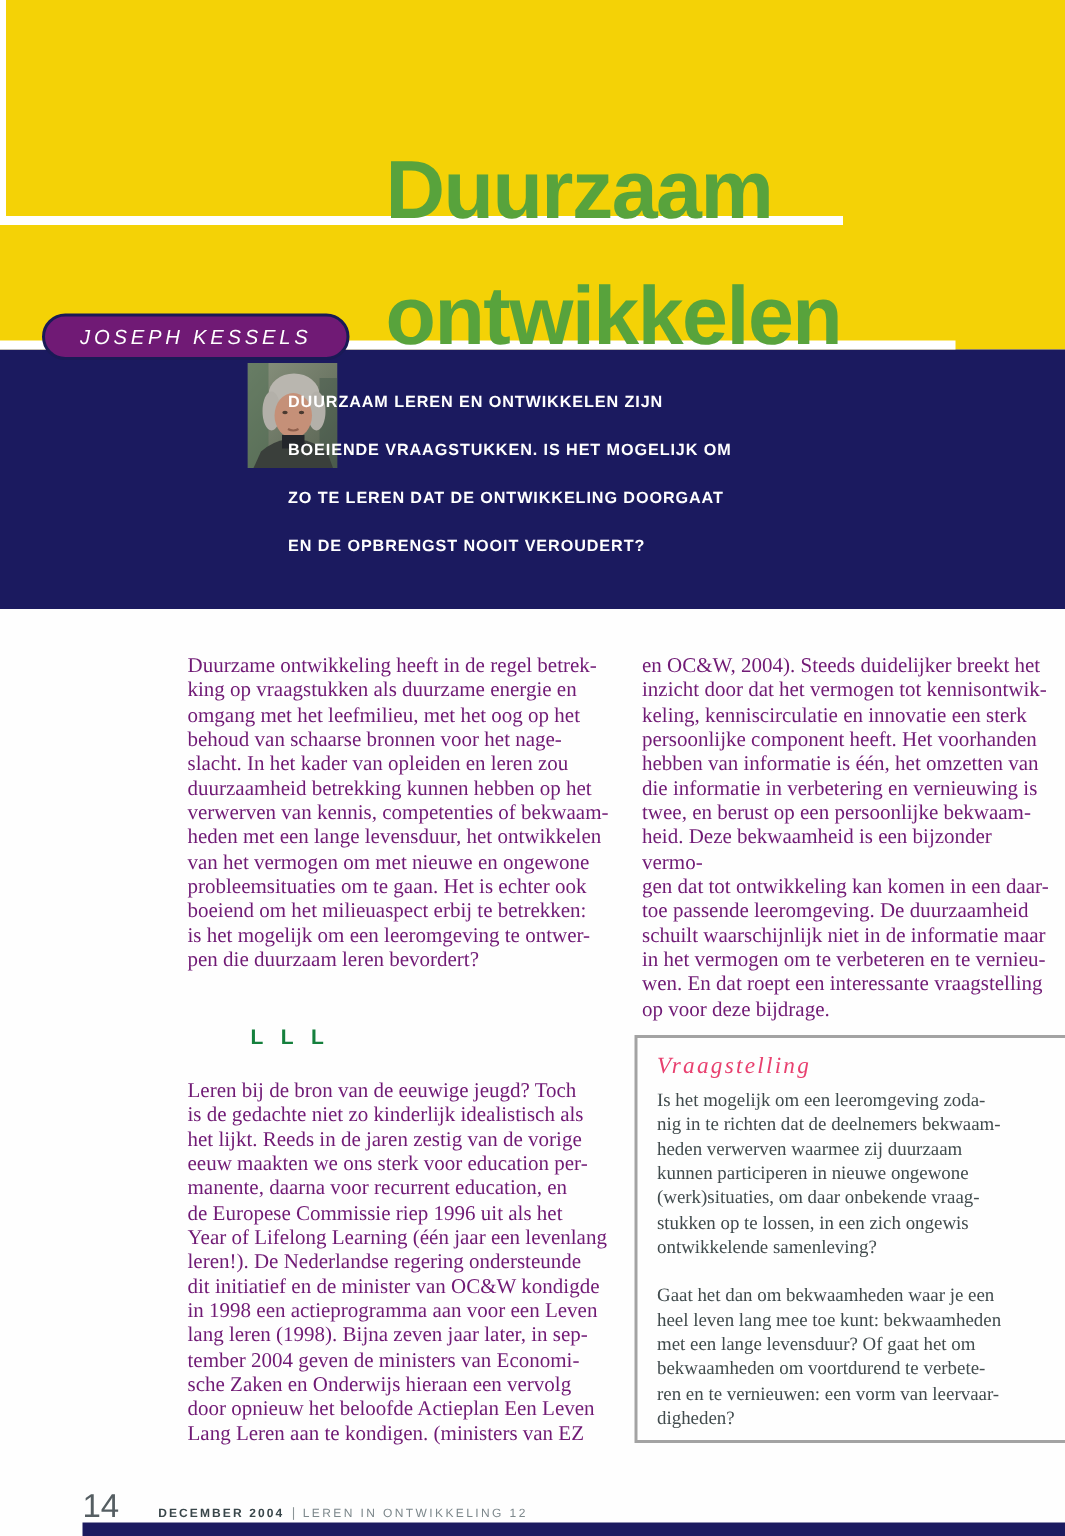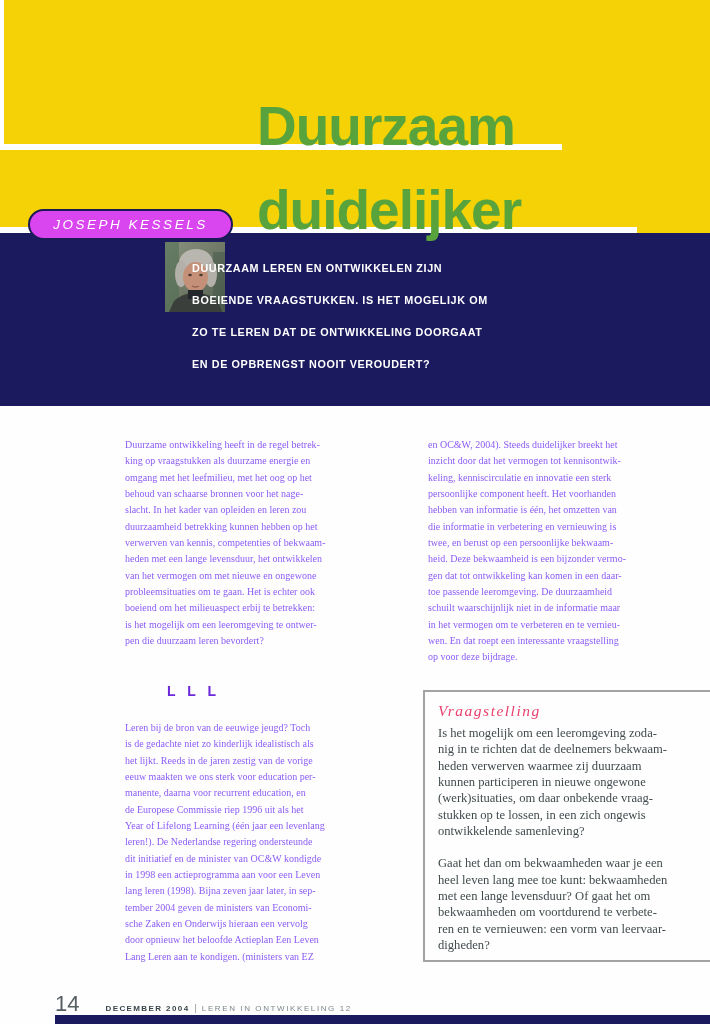--- a/index.html
+++ b/index.html
@@ -50,21 +50,21 @@
     background: #ffffff;
     height: 6px;
     z-index: 2;
   }
   .underline-1 { left: 0; top: 144px; width: 562px; }
   .underline-2 { left: 0; top: 227px; width: 637px; }
 
   .author-pill {
     position: absolute; left: 28px; top: 209px;
     width: 205px; height: 31px;
-    background: #d946ef;
+    background: #701a75;
     border: 2.5px solid #191a56;
     border-radius: 17px;
     display: flex; align-items: center; justify-content: center;
     z-index: 4;
   }
   .author-pill span {
     font-family: "Liberation Sans", "DejaVu Sans", sans-serif;
     font-style: italic;
     font-size: 13.5px;
     letter-spacing: 2.5px;
@@ -88,36 +88,36 @@
     letter-spacing: 0.6px;
     line-height: 32px;
     color: #ffffff;
     white-space: pre-line;
     z-index: 4;
   }
 
   
   .body-para {
     position: absolute;
-    font-size: 10px;
+    font-size: 14px;
     line-height: 16.35px;
-    color: #8b5cf6;
+    color: #701a75;
     white-space: pre-line;
   }
   .para1 { left: 125px; top: 437px; width: 292px; }
   .para2 { left: 125px; top: 720px; width: 292px; }
   .para3 { left: 428px; top: 437px; width: 272px; }
 
   .lll-heading {
     position: absolute; left: 125px; top: 683px;
     font-family: "Liberation Sans", "DejaVu Sans", sans-serif;
     font-weight: 700;
     font-size: 14px;
     letter-spacing: 4px;
-    color: #6d28d9;
+    color: #15803d;
     padding-left: 42px;
   }
 
   .question-box {
     position: absolute; left: 423px; top: 690px;
     width: 320px; height: 272px;
     border: 2px solid #a3a3a3;
     background: #fefefe;
     padding: 10px 12px 0 13px;
   }
@@ -181,21 +181,21 @@
 
   <div class="yellow-band">
     <div class="edge-sliver"></div>
   </div>
   <div class="navy-band"></div>
 
   <div class="underline underline-1"></div>
   <div class="underline underline-2"></div>
 
   <div class="title-line title-line1">Duurzaam</div>
-  <div class="title-line title-line2">duidelijker</div>
+  <div class="title-line title-line2">ontwikkelen</div>
 
   <div class="author-pill">
     <span>JOSEPH KESSELS</span>
   </div>
 
   <div class="photo">
     <svg width="60" height="70" viewBox="0 0 60 70" xmlns="http://www.w3.org/2000/svg">
       <defs>
         <linearGradient id="pbg" x1="0" y1="0" x2="1" y2="1">
           <stop offset="0" stop-color="#8a937f"></stop>

